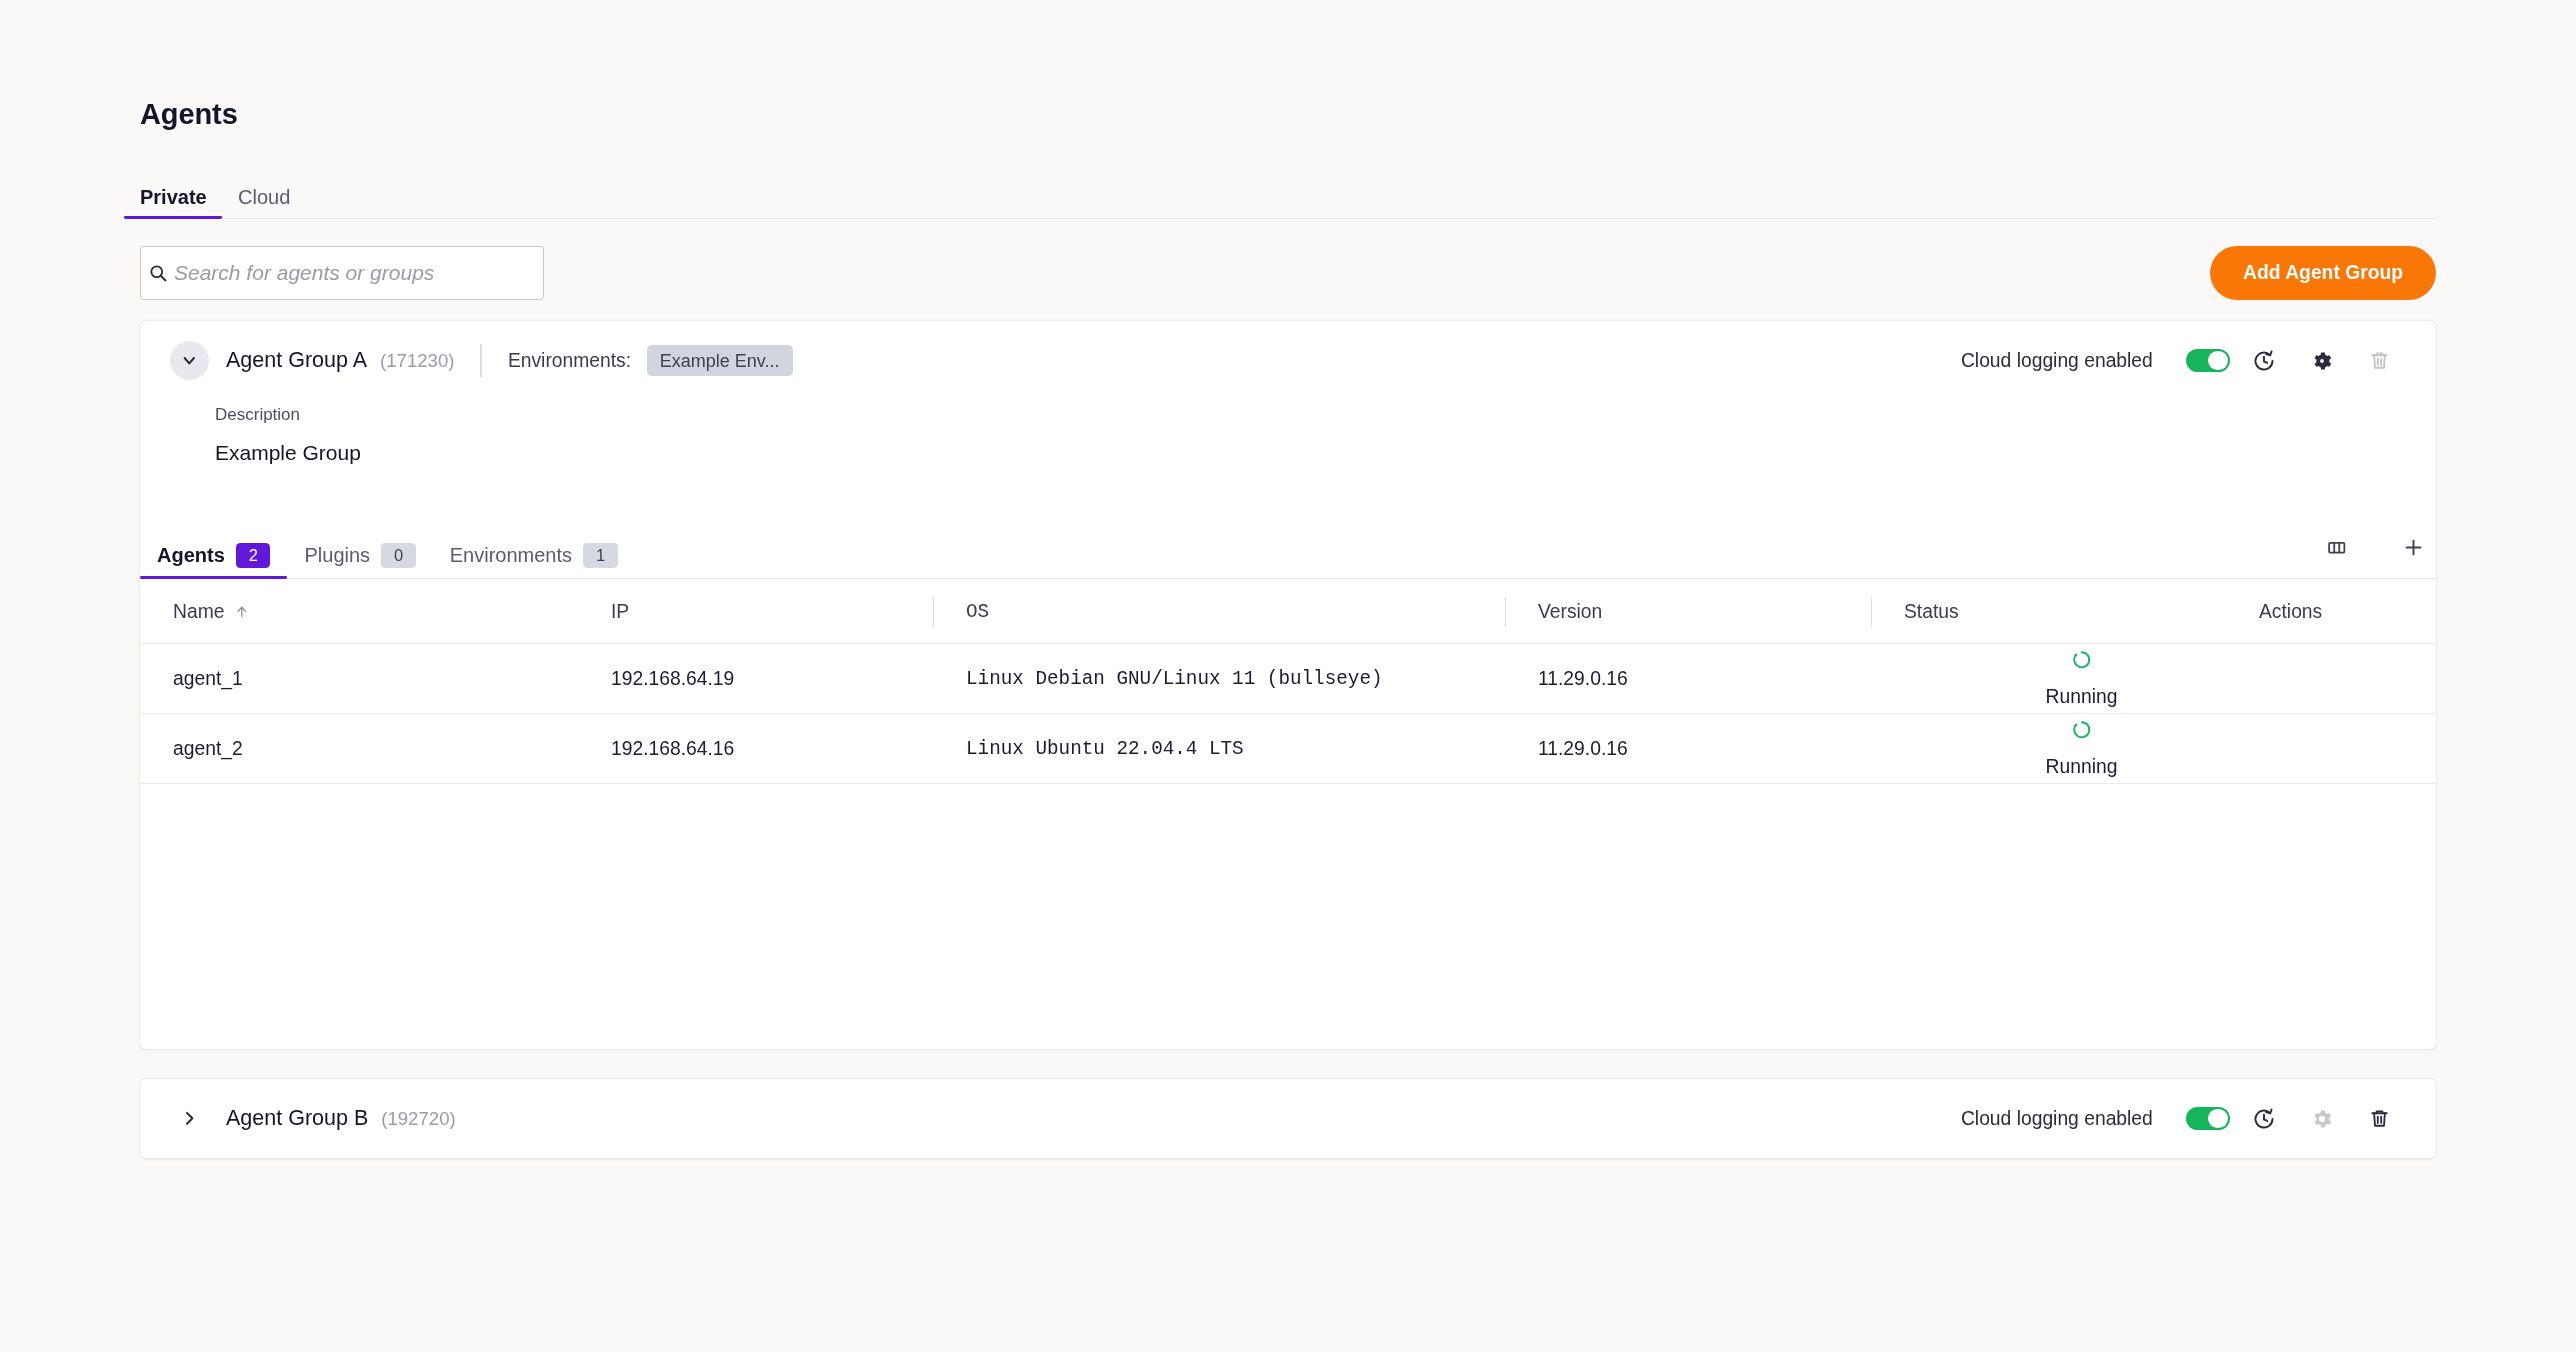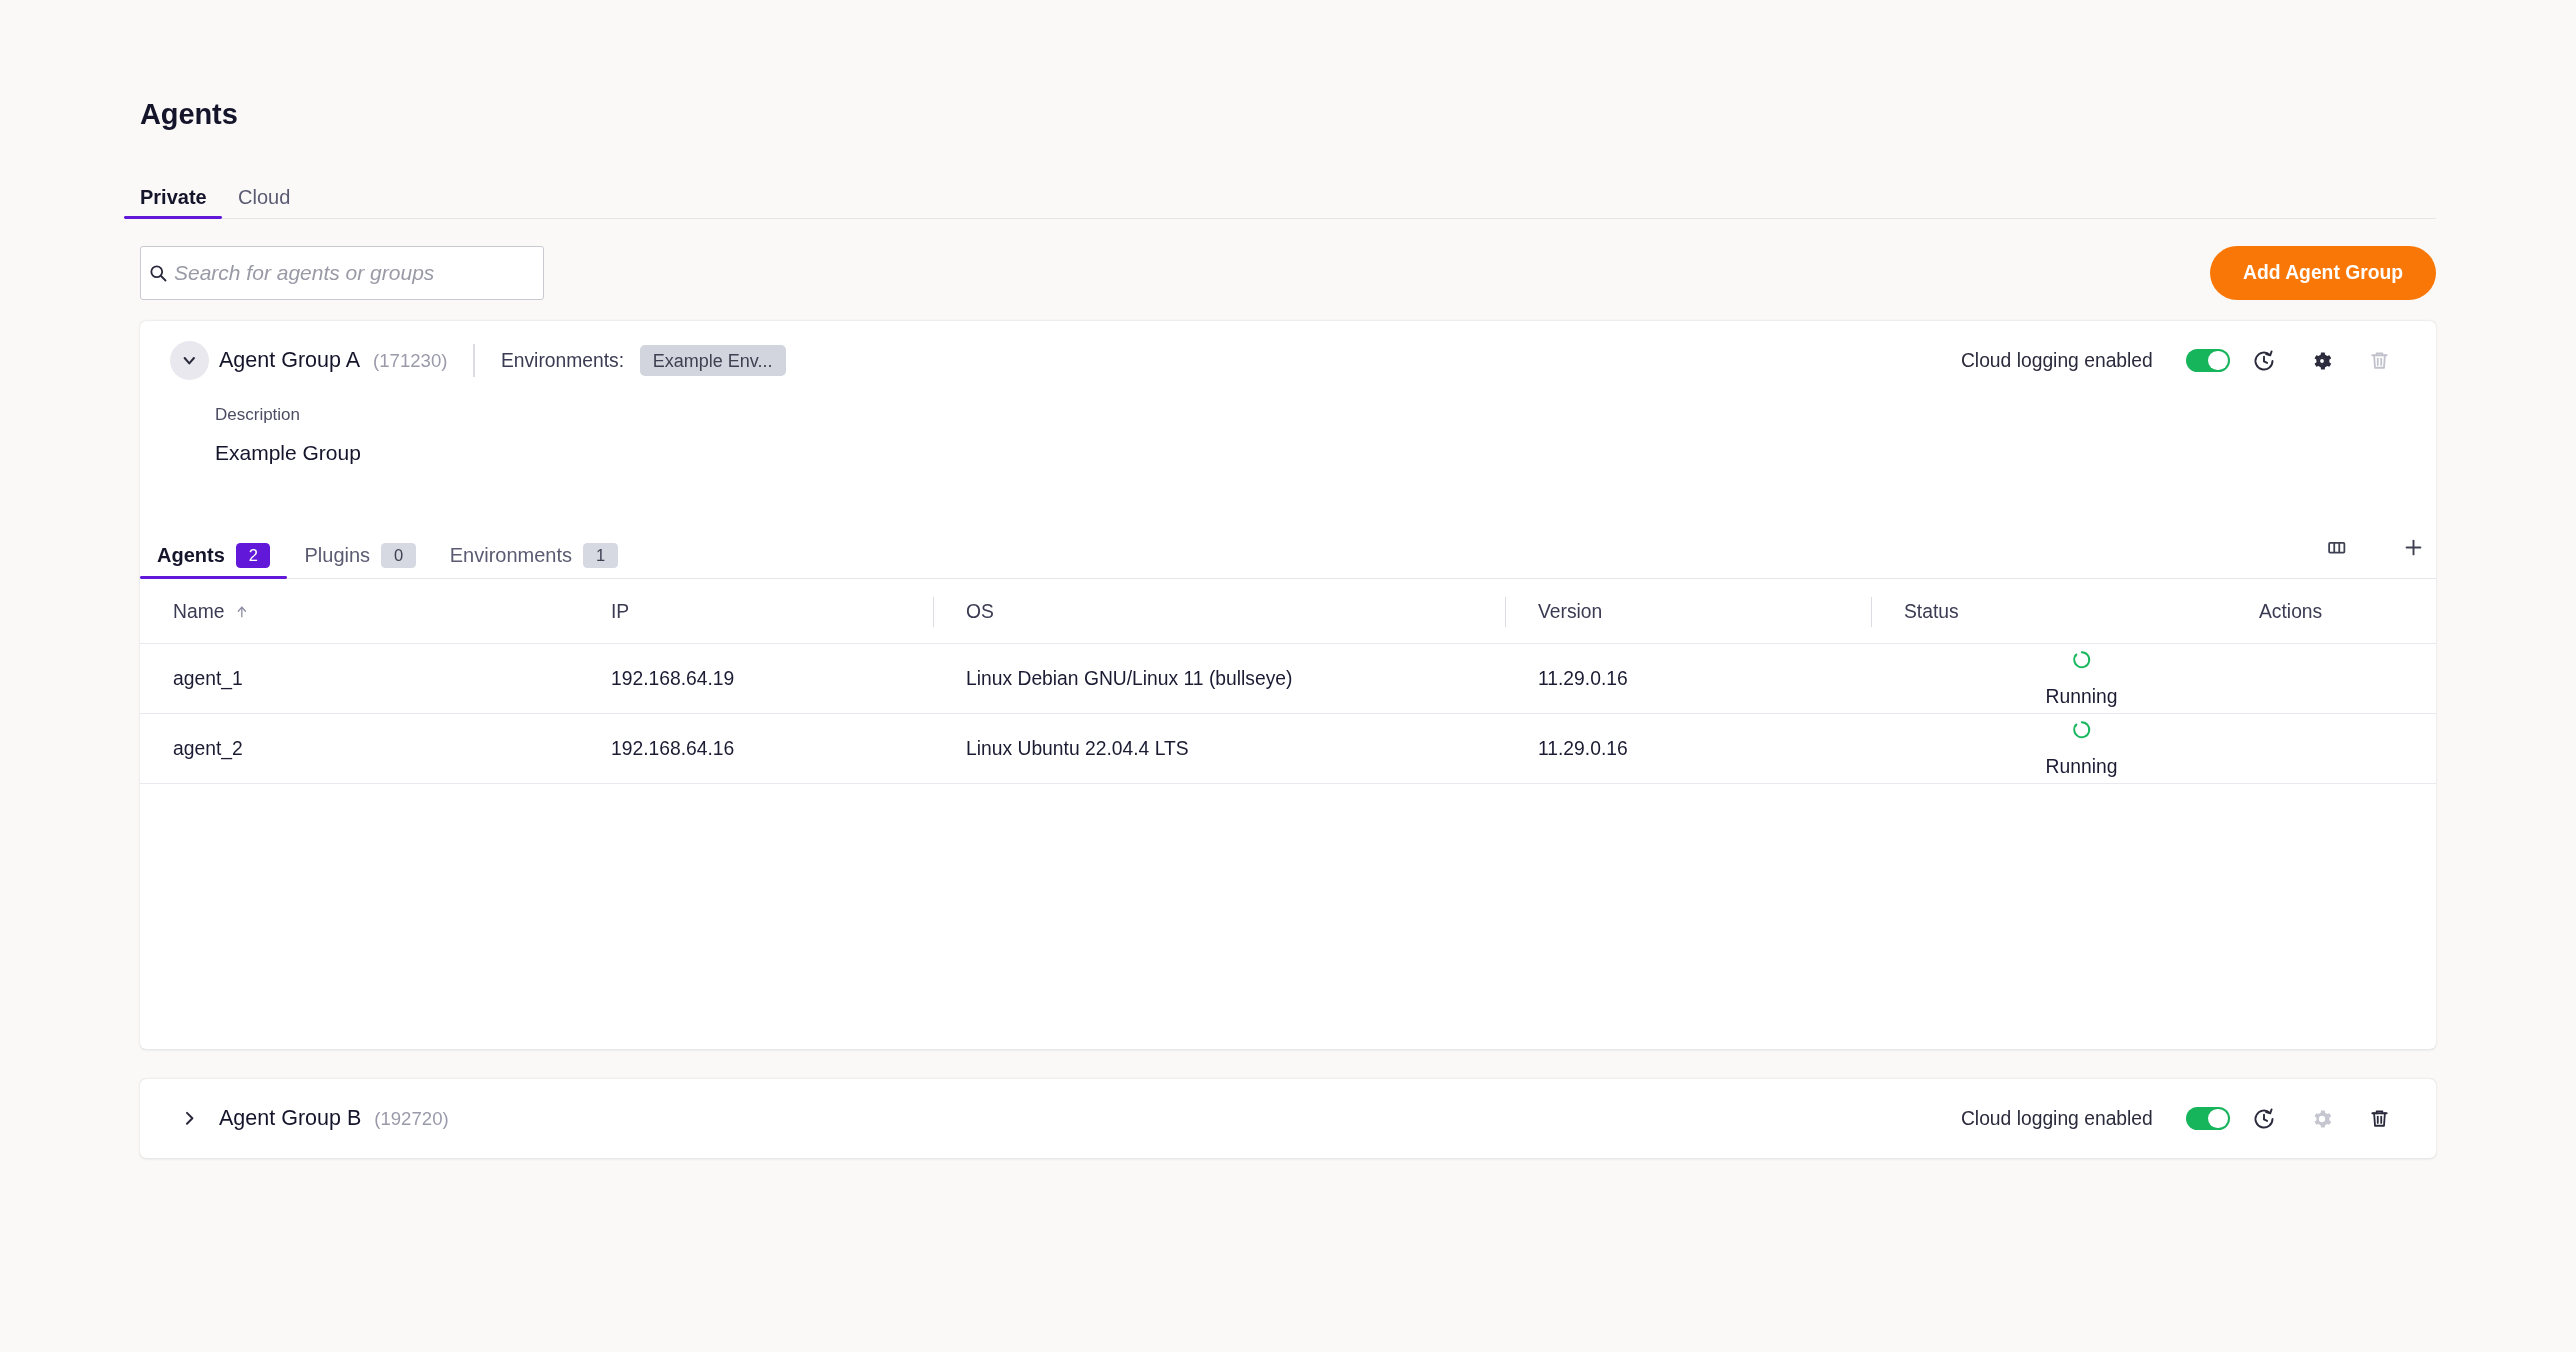--- a/index.html
+++ b/index.html
@@ -71,21 +71,21 @@
     padding:0 34px 0 30px; box-sizing:border-box;
   }
   .chev-circle {
     width:39px; height:39px; border-radius:50%; background:#E8E8EE;
     display:flex; align-items:center; justify-content:center; cursor:pointer; flex:0 0 auto;
   }
   .chev-plain {
     width:39px; height:39px; display:flex; align-items:center; justify-content:center;
     cursor:pointer; flex:0 0 auto;
   }
-  .group-name { font-size:21.5px; color:#14142B; margin-left:10px; }
+  .group-name { font-size:21.5px; color:#14142B; margin-left:17px; }
   .group-id { font-size:18.6px; color:#9A9AAB; margin-left:13px; }
   .vdivider { width:1.4px; height:33px; background:#DCDCE4; margin:0 26px; }
   .env-label { font-size:19.3px; color:#3A3A52; }
   .env-chip {
     margin-left:15.7px; background:#D2D4DE; color:#3F4152;
     font-size:18px; padding:6.4px 13px; border-radius:5px; line-height:1;
   }
   .header-right {
     position:absolute; right:34px; top:0; height:79px;
     display:flex; align-items:center; gap:0;
@@ -141,21 +141,21 @@
   .trow.head { height:63px; }
   .th, .td { font-size:19.3px; box-sizing:border-box; padding-left:33px; position:relative; }
   .th { color:#3A3A52; }
   .td { color:#1B1B33; }
   .th.sep::before {
     content:""; position:absolute; left:0; top:50%; transform:translateY(-50%);
     width:1.4px; height:30px; background:#DCDCE4;
   }
   .c-name { width:438px; display:flex; align-items:center; gap:10px; }
   .c-ip { width:355px; }
-  .c-os { width:572px; }
+  .c-os { width:572px;font-family:Liberation Mono, monospace; }
   .c-version { width:366px; }
   .c-status { width:355px; display:flex; align-items:center; gap:15.7px; }
   .c-actions { flex:1; }
   .status-cell { display:flex; align-items:center; gap:15.7px; padding-left:33px;flex-direction:column; }
   .table-body-fill { height:272px; }
 
   
   .ic { display:block; }
 </style>
 </head>

